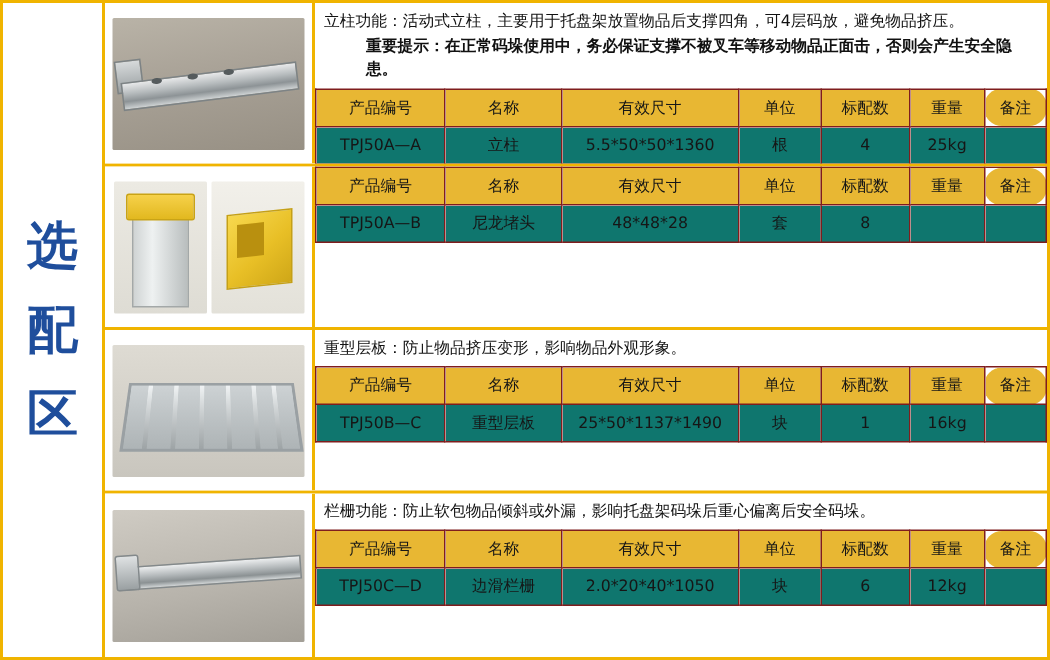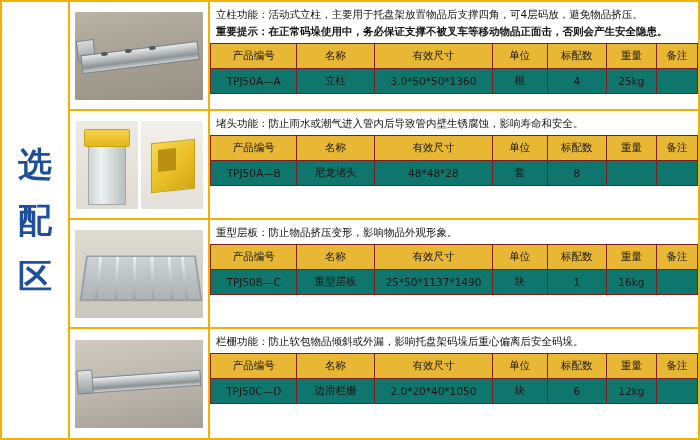--- a/index.html
+++ b/index.html
@@ -200,21 +200,21 @@
     min-width: 0;
   }
   .desc {
     padding: 5px 6px 4px 6px;
     font-size: 10.5px;
     line-height: 1.45;
     color: #111;
     flex: 0 0 auto;
   }
   .desc p { margin: 0; }
-  .desc p + p { margin-top: 2px; }
+  .desc p + p { margin-top: 2px; margin-left: 28px; }
   .desc .strong { font-weight: bold; }
 
   table.spec {
     width: 100%;
     border-collapse: collapse;
     table-layout: fixed;
     font-size: 10.5px;
   }
   table.spec th, table.spec td {
     border: 1px solid #7f1d1d;
@@ -233,21 +233,21 @@
   table.spec td {
     background: #0f766e;
     color: #161616;
   }
   .c0 { width: 18%; }
   .c1 { width: 16%; }
   .c2 { width: 25%; }
   .c3 { width: 11%; }
   .c4 { width: 12%; }
   .c5 { width: 10%; }
-  .c6 { width: 8%; }
+  .c6 { width: 8%; border-radius: 12px; }
 </style>
 </head>
 <body>
 
 <div class="page">
 
   <div class="left-col">
     <div class="left-char">选</div>
     <div class="left-char">配</div>
     <div class="left-char">区</div>
@@ -279,21 +279,21 @@
               <th class="c3">单位</th>
               <th class="c4">标配数</th>
               <th class="c5">重量</th>
               <th class="c6">备注</th>
             </tr>
           </thead>
           <tbody>
             <tr>
               <td>TPJ50A—A</td>
               <td>立柱</td>
-              <td>3.0*50*50*1360</td>
+              <td>5.5*50*50*1360</td>
               <td>根</td>
               <td>4</td>
               <td>25kg</td>
               <td></td>
             </tr>
           </tbody>
         </table>
       </div>
     </div>
 
@@ -302,23 +302,20 @@
         <div class="photo ph2a">
           <div class="capBody"></div>
           <div class="capTop"></div>
         </div>
         <div class="photo ph2b">
           <div class="plug"></div>
           <div class="plugInner"></div>
         </div>
       </div>
       <div class="info-cell">
-        <div class="desc">
-          <p>堵头功能：防止雨水或潮气进入管内后导致管内壁生锈腐蚀，影响寿命和安全。</p>
-        </div>
         <table class="spec">
           <thead>
             <tr>
               <th class="c0">产品编号</th>
               <th class="c1">名称</th>
               <th class="c2">有效尺寸</th>
               <th class="c3">单位</th>
               <th class="c4">标配数</th>
               <th class="c5">重量</th>
               <th class="c6">备注</th>

